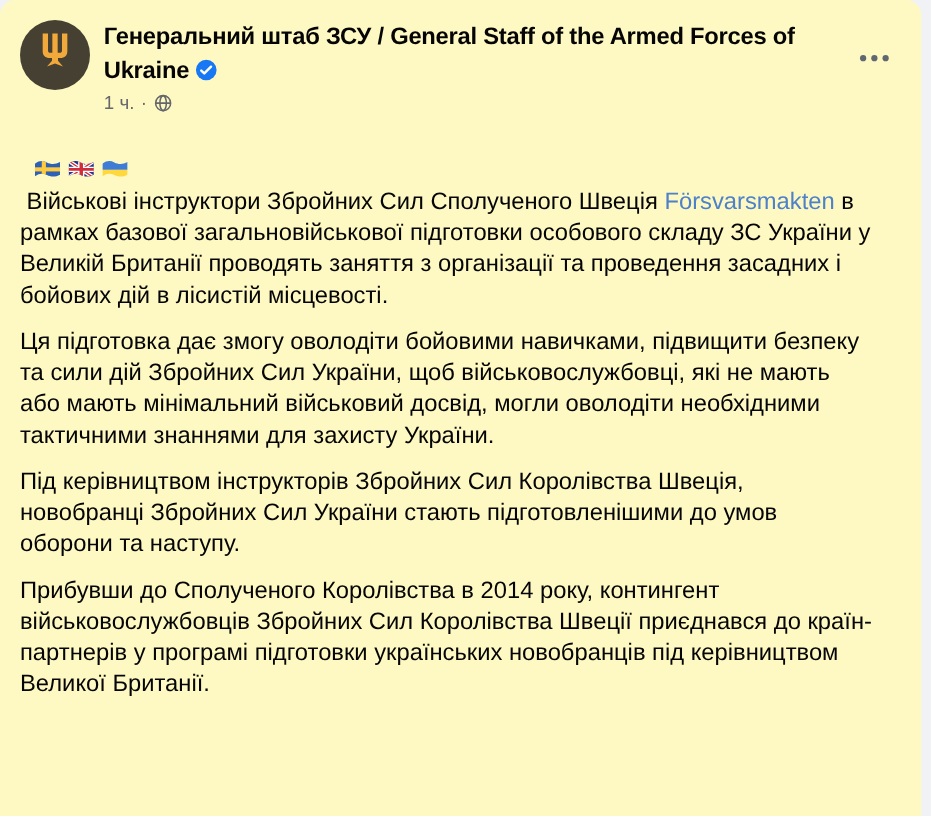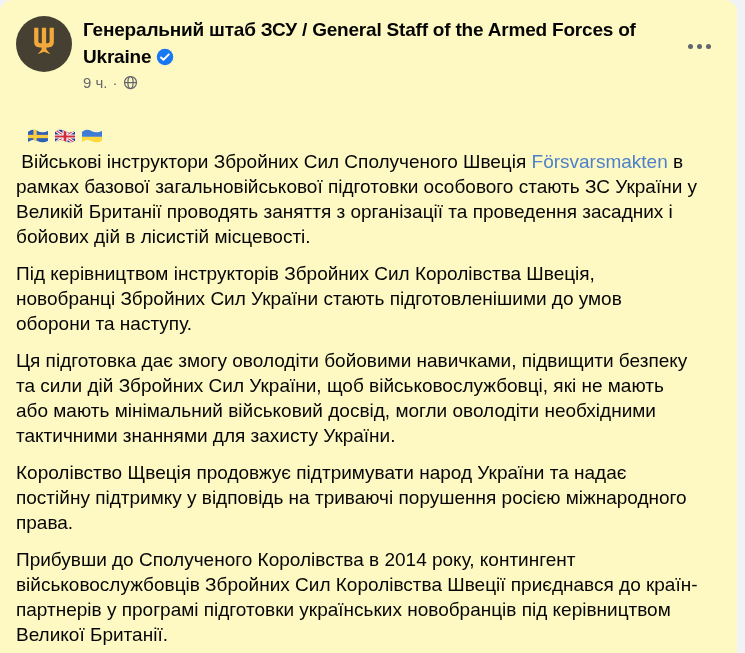--- a/index.html
+++ b/index.html
@@ -93,21 +93,21 @@
     </div>
 
     <div class="header-text">
       <div class="page-name-row">
         <span class="page-name">Генеральний штаб ЗСУ / General Staff of the Armed Forces of Ukraine</span><span class="verified"><svg viewBox="0 0 24 24">
           <circle cx="12" cy="12" r="11" fill="#1877f2"></circle>
           <path d="M6.7 12.6l3.2 3.1 7.2-7.2" fill="none" stroke="#ffffff" stroke-width="2.6" stroke-linecap="round" stroke-linejoin="round"></path>
         </svg></span>
       </div>
       <div class="meta">
-        <span class="timestamp">9 ч.</span>
+        <span class="timestamp">1 ч.</span>
         <span>·</span>
         <span class="globe"><svg viewBox="0 0 18 18">
           <g fill="none" stroke="#65676b" stroke-width="1.5">
             <circle cx="9" cy="9" r="7.2"></circle>
             <ellipse cx="9" cy="9" rx="3.1" ry="7.2"></ellipse>
             <path d="M1.8 9h14.4"></path>
           </g>
         </svg></span>
       </div>
     </div>
@@ -152,20 +152,19 @@
     <defs>
               <clipPath id="fw-ua">
                 <path d="M1 4 C5 1.2 8 1.2 11.5 3 C15 4.8 19 4.8 23 2.6 L23 13.6 C19 15.8 15 15.8 11.5 14 C8 12.2 5 12.2 1 15 Z"></path>
               </clipPath>
             </defs>
     <g clip-path="url(#fw-ua)">
       <rect x="0" y="0" width="24" height="9.4" fill="#3e7cd6"></rect>
       <rect x="0" y="9.4" width="24" height="8.6" fill="#ffd83d"></rect>
     </g>
           </svg></span>
-<span> Військові інструктори Збройних Сил Сполученого Швеція </span><a class="post-link page" href="#">Försvarsmakten</a><span> в рамках базової загальновійськової підготовки особового стають ЗС України у Великій Британії проводять заняття з організації та проведення засадних і бойових дій в лісистій місцевості.</span></p>
+<span> Військові інструктори Збройних Сил Сполученого Швеція </span><a class="post-link page" href="#">Försvarsmakten</a><span> в рамках базової загальновійськової підготовки особового складу ЗС України у Великій Британії проводять заняття з організації та проведення засадних і бойових дій в лісистій місцевості.</span></p>
+      <p><span>Ця підготовка дає змогу оволодіти бойовими навичками, підвищити безпеку та сили дій Збройних Сил України, щоб військовослужбовці, які не мають або мають мінімальний військовий досвід, могли оволодіти необхідними тактичними знаннями для захисту України.</span></p>
       <p><span>Під керівництвом інструкторів Збройних Сил Королівства Швеція, новобранці Збройних Сил України стають підготовленішими до умов оборони та наступу.</span></p>
-      <p><span>Ця підготовка дає змогу оволодіти бойовими навичками, підвищити безпеку та сили дій Збройних Сил України, щоб військовослужбовці, які не мають або мають мінімальний військовий досвід, могли оволодіти необхідними тактичними знаннями для захисту України.</span></p>
-      <p><span>Королівство Щвеція продовжує підтримувати народ України та надає постійну підтримку у відповідь на триваючі порушення росією міжнародного права.</span></p>
       <p><span>Прибувши до Сполученого Королівства в 2014 року, контингент військовослужбовців Збройних Сил Королівства Швеції приєднався до країн-партнерів у програмі підготовки українських новобранців під керівництвом Великої Британії.</span></p>
     </div>
 
 </div>
 
 </body></html>

